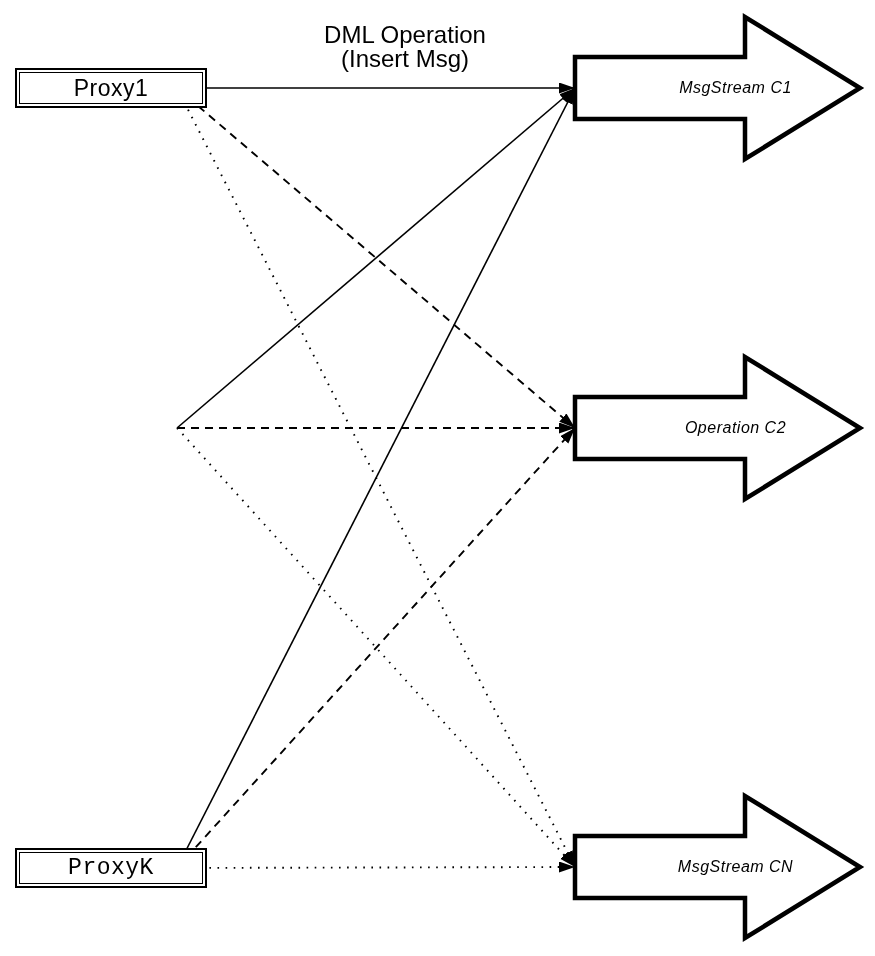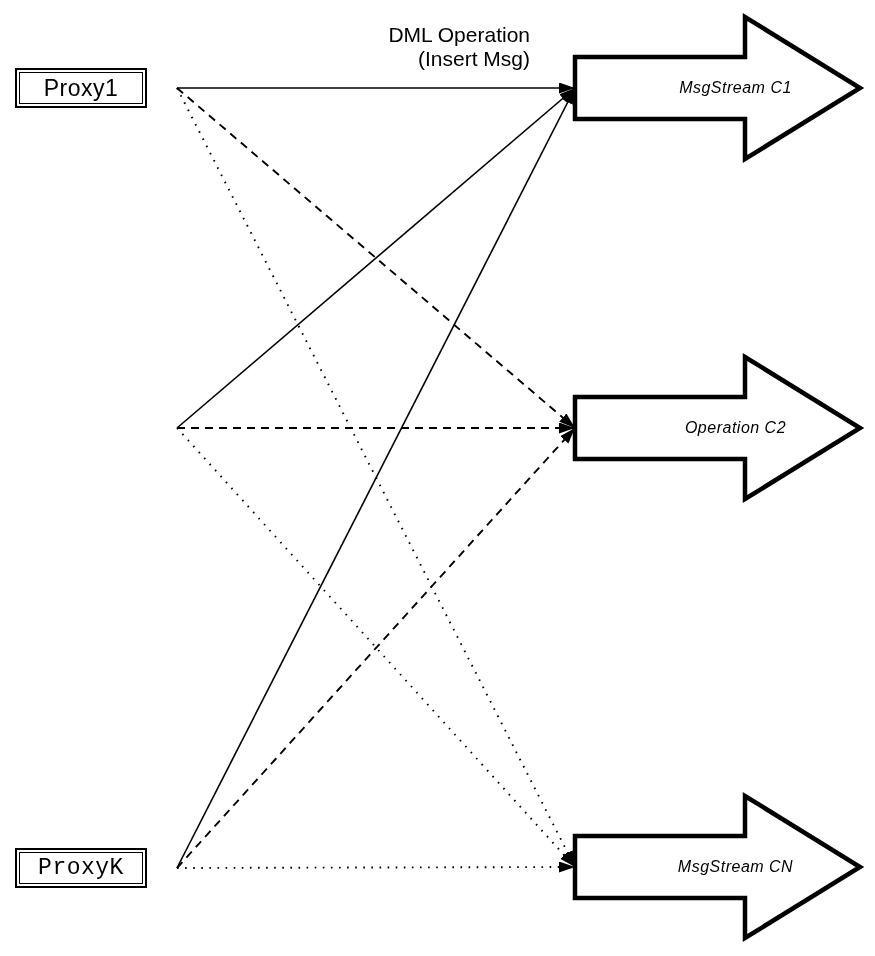--- a/index.html
+++ b/index.html
@@ -28,21 +28,21 @@
     stroke-linejoin: miter;
   }
   
   .conn { stroke: #000000; fill: none; }
   .conn-solid  { stroke-width: 1.6; }
   .conn-dashed { stroke-width: 1.9; stroke-dasharray: 8 6; }
   .conn-dotted { stroke-width: 1.9; stroke-dasharray: 1.6 6.5; }
   
   .proxy-node {
     position: absolute;
-    left: 15px; width: 132px; height: 40px;
+    left: 15px; width: 192px; height: 40px;
     background: #ffffff;
     border: 2px solid #000000;
     display: flex; align-items: center; justify-content: center;
   }
   .proxy-node::after {
     content: "";
     position: absolute; inset: 2px;
     border: 1px solid #000000;
     pointer-events: none;
   }
@@ -63,22 +63,22 @@
     pointer-events: none;
     font-style: italic;
   }
   #label-c1 { top: 73px; }
   #label-c2 { top: 413px; }
   #label-cn { top: 852px; }
   
   .dml-label {
     position: absolute;
     left: 280px; top: 23px; width: 250px;
-    text-align: right;
-    font-size: 21px; line-height: 24px;
+    text-align: center;
+    font-size: 24px; line-height: 24px;
     white-space: pre-line;
   }
 </style>
 </head>
 <body>
 
 <div class="canvas">
 
   <svg class="layer" viewBox="0 0 875 956" xmlns="http://www.w3.org/2000/svg">
     <defs>

